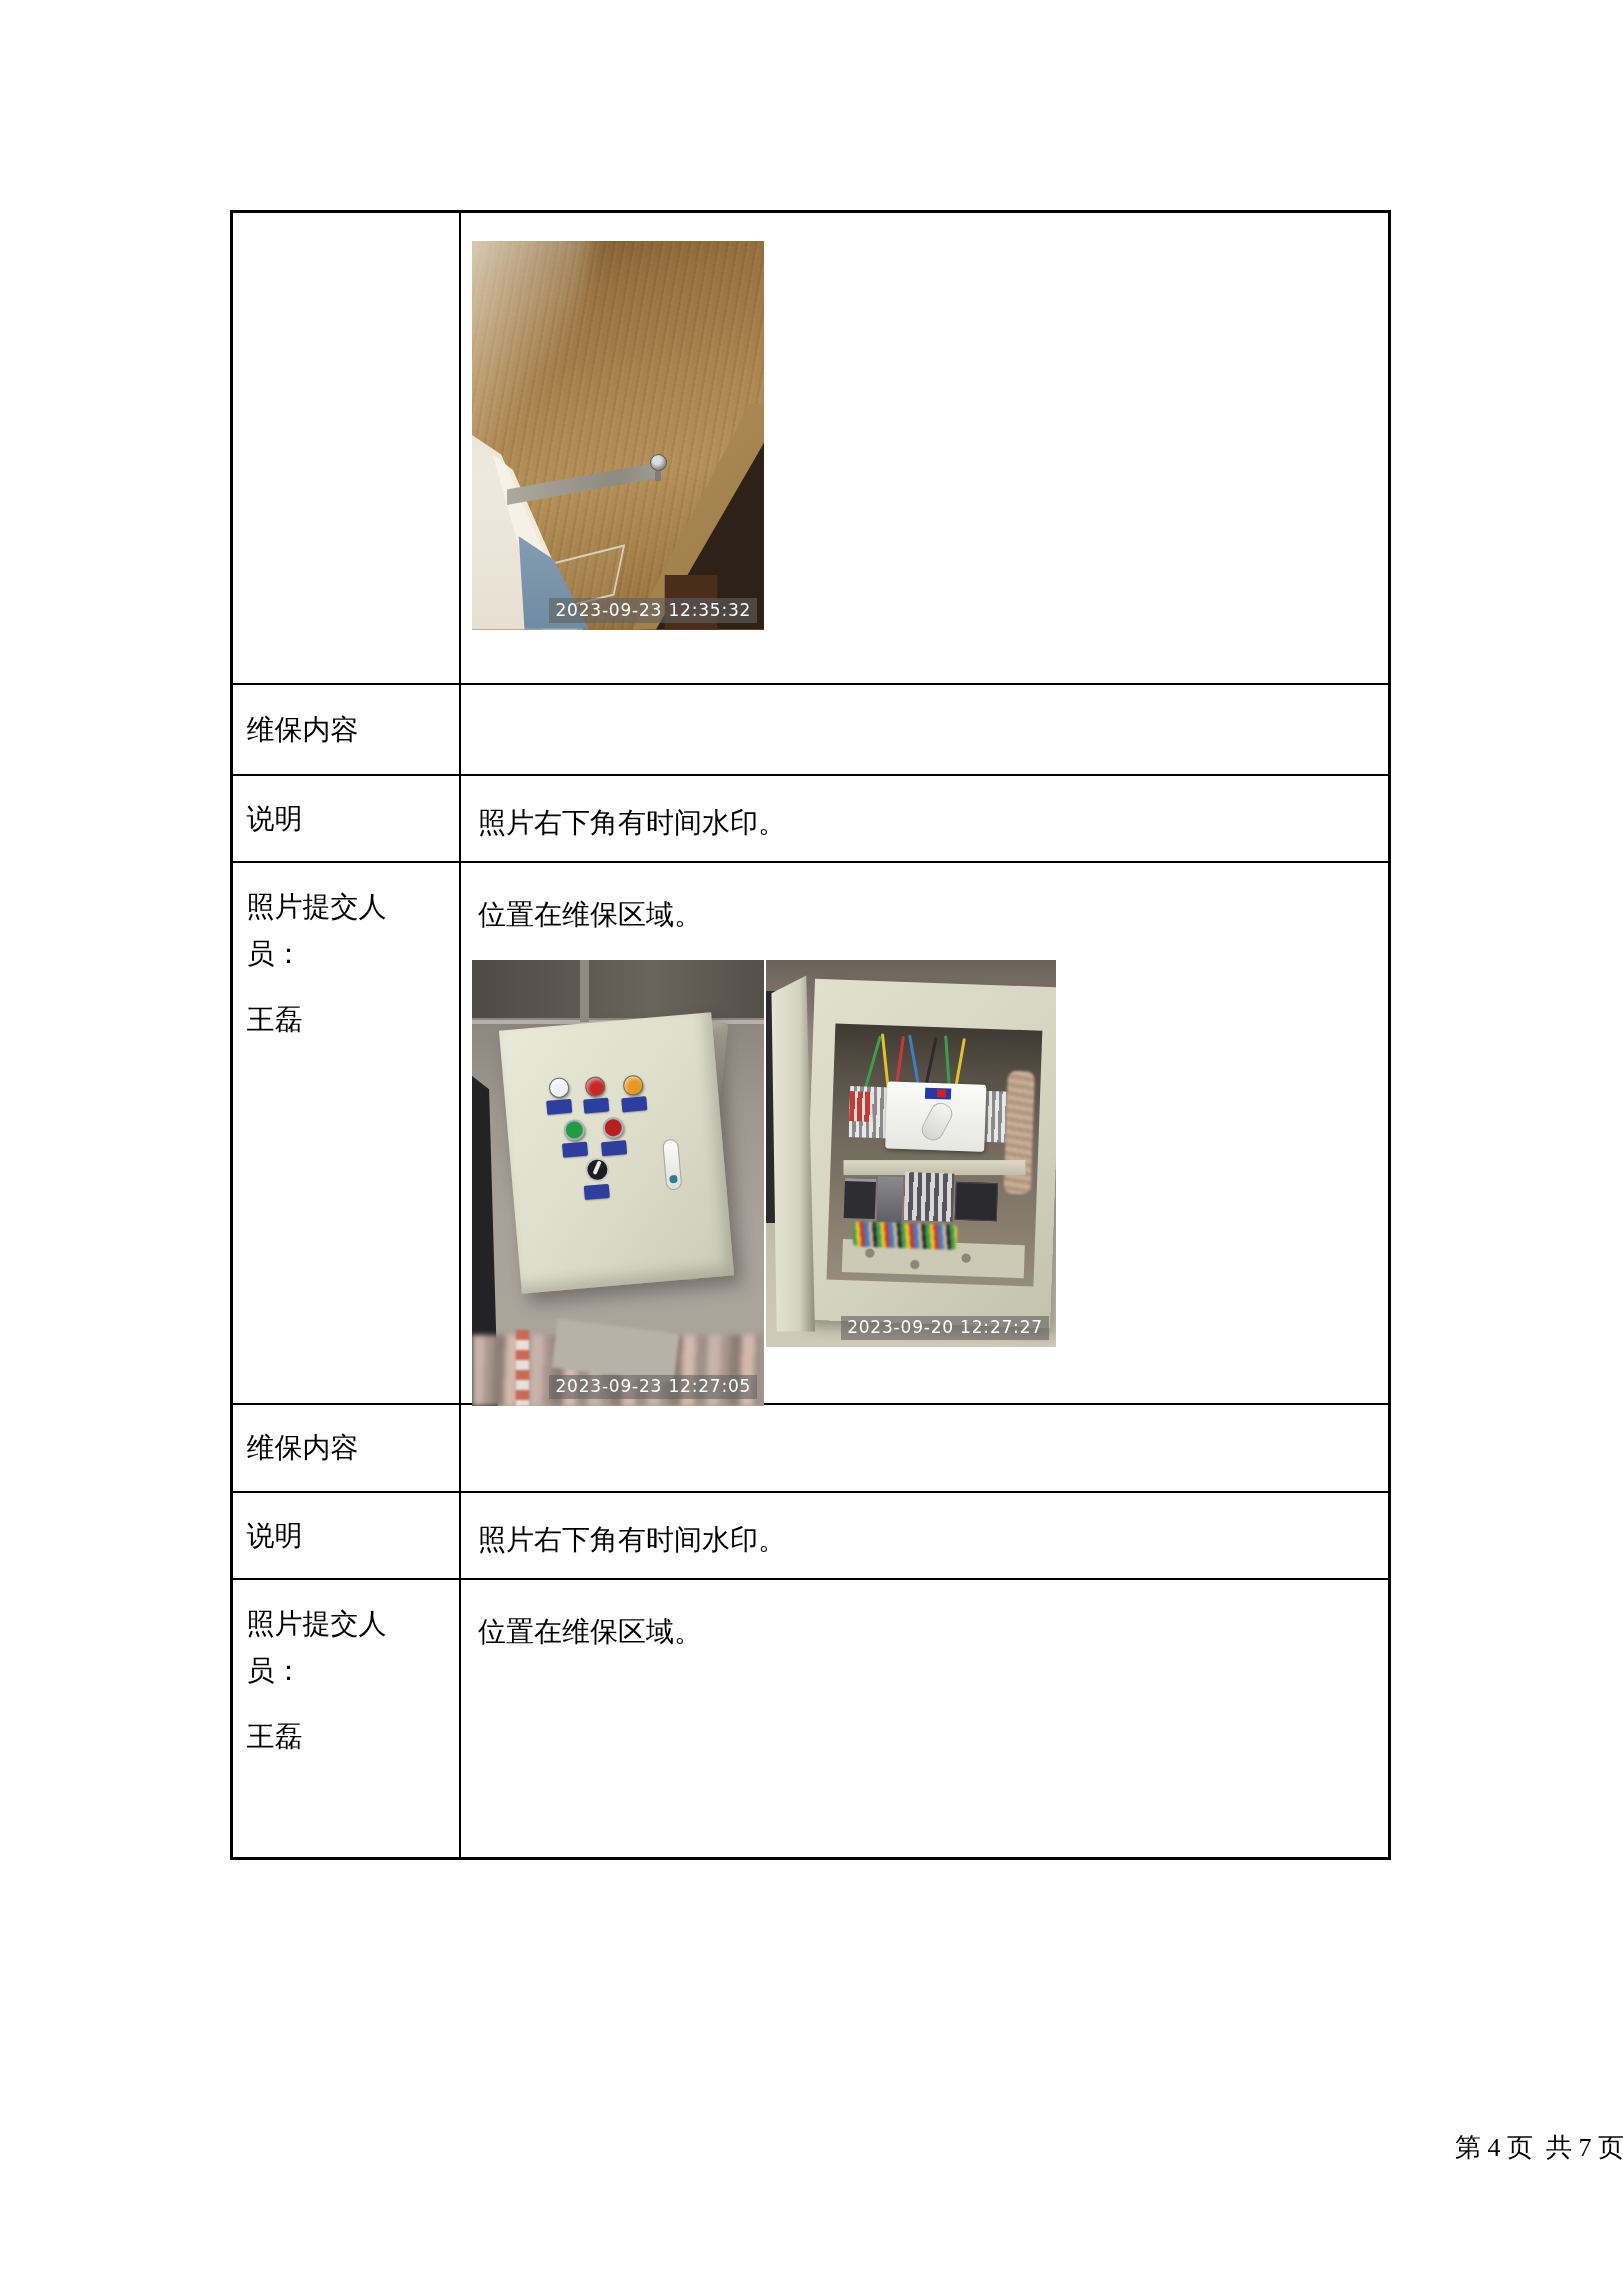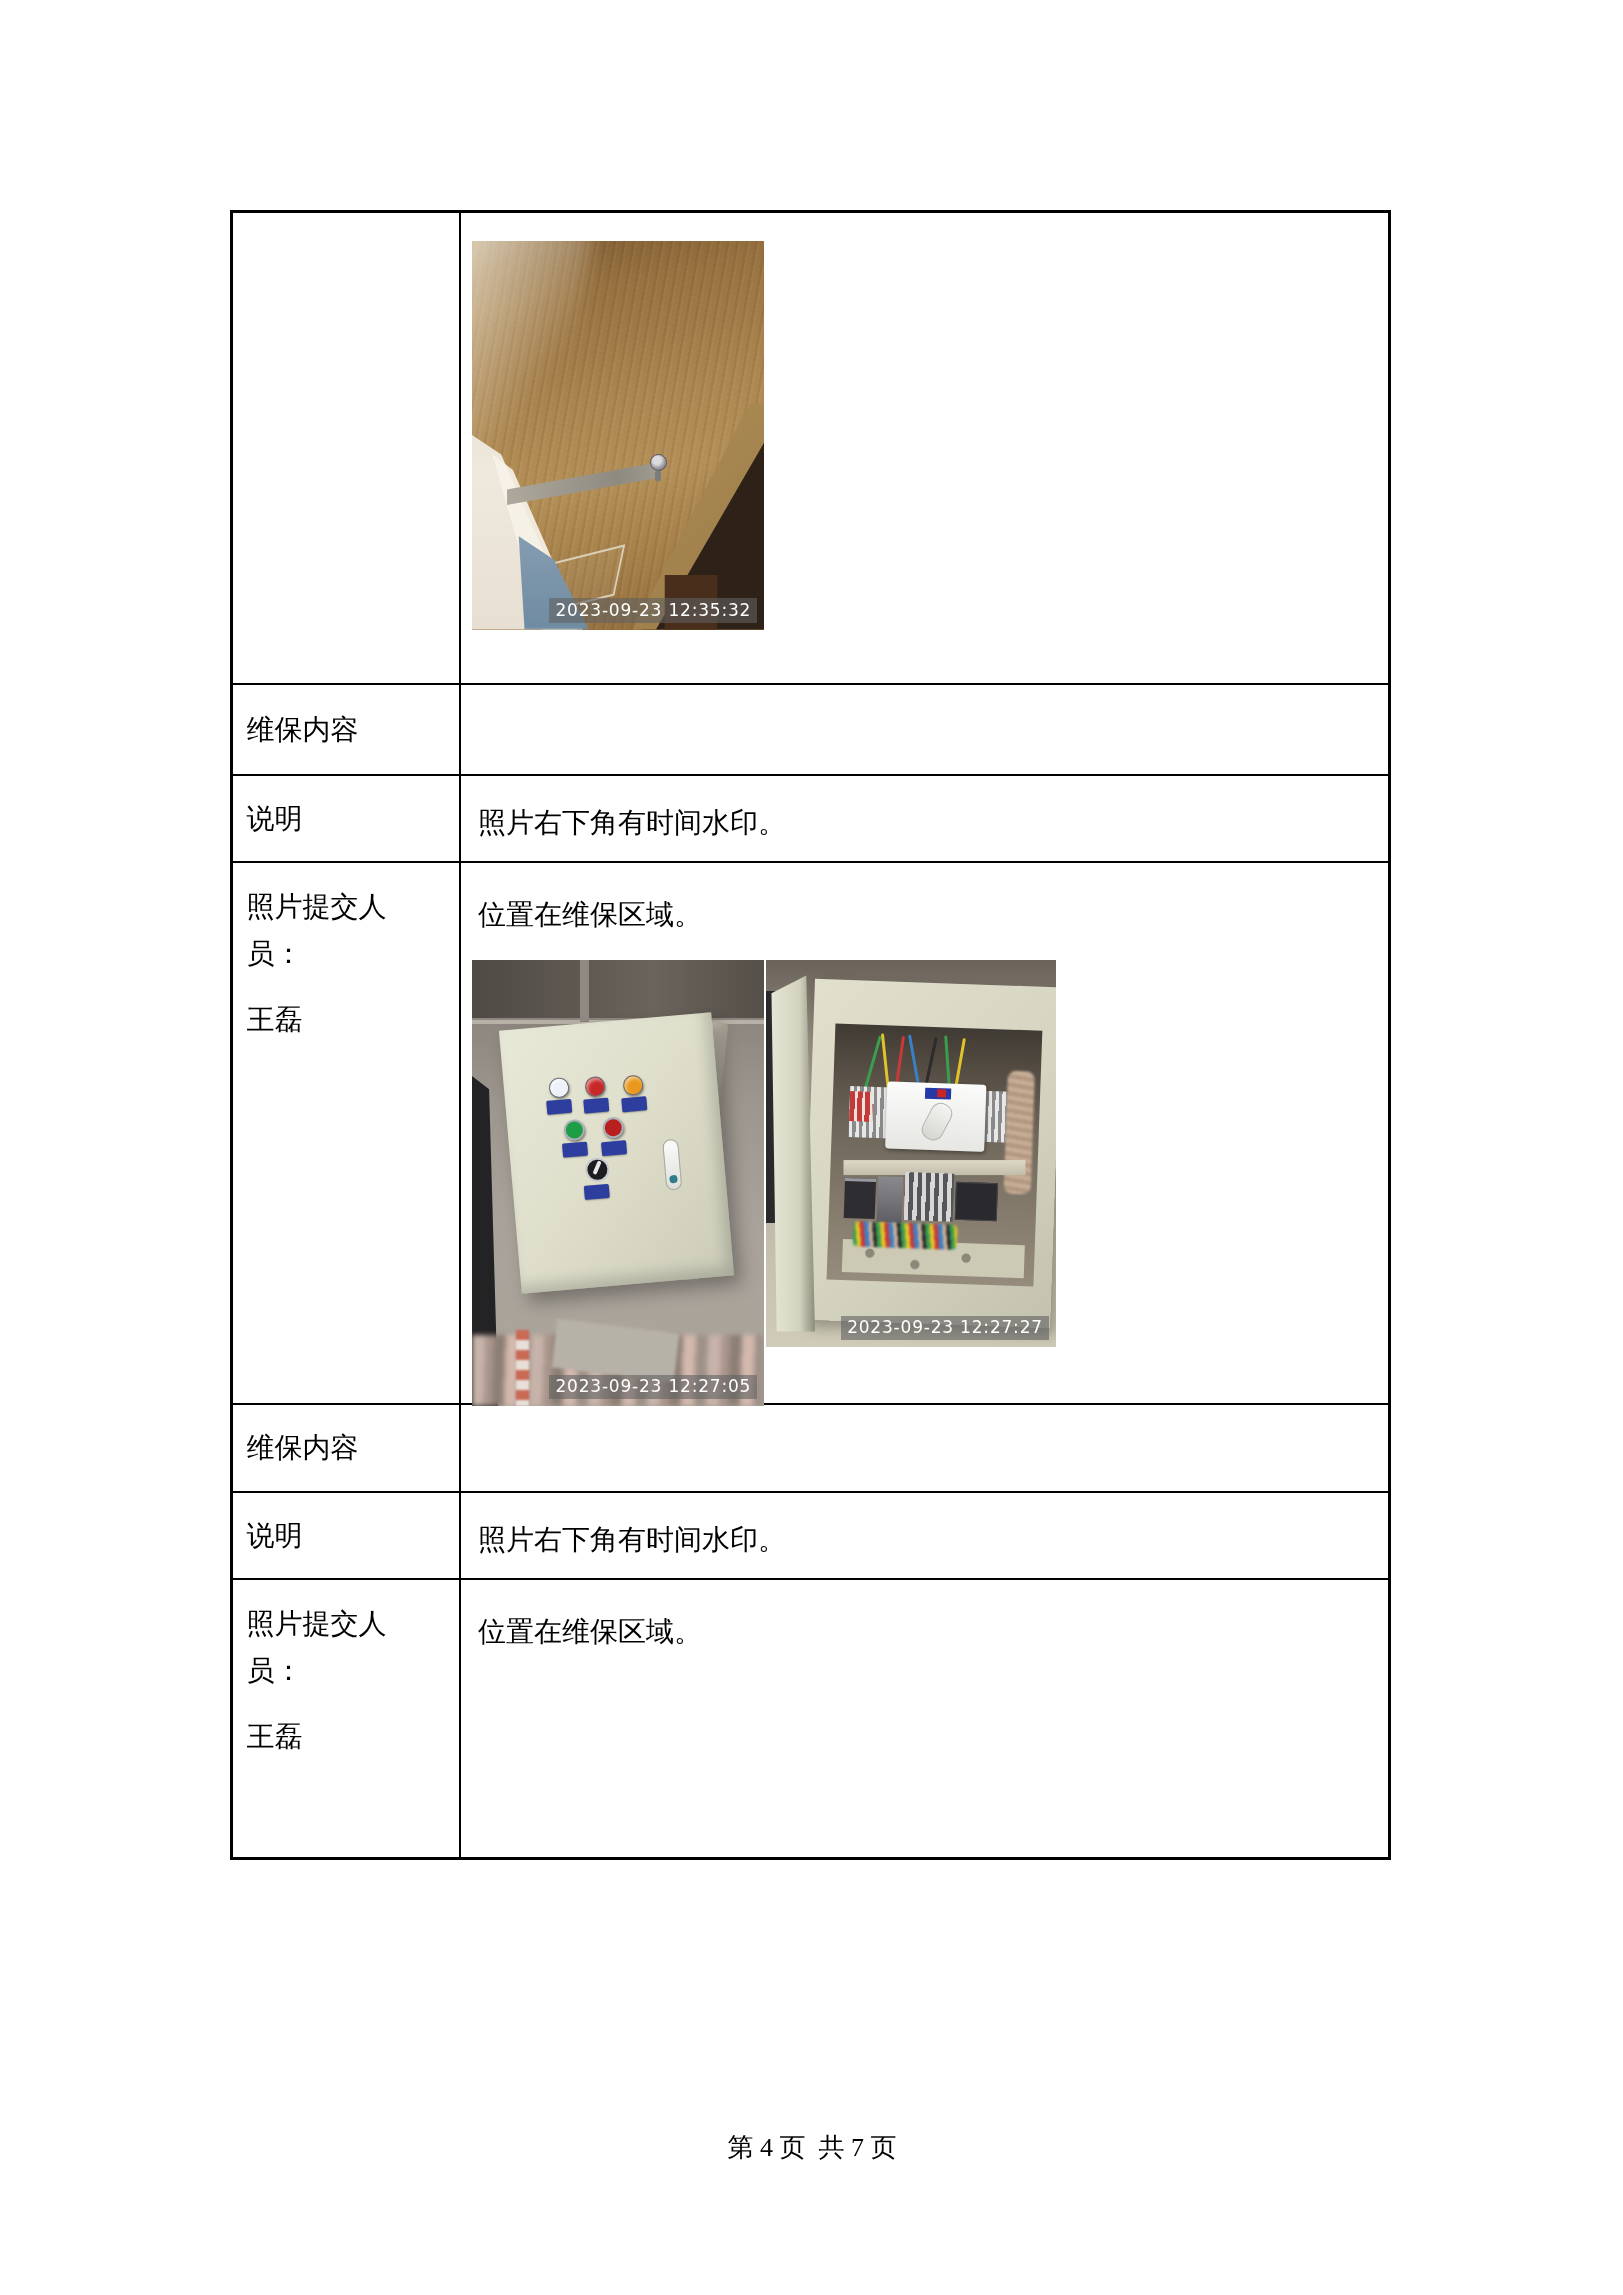--- a/index.html
+++ b/index.html
@@ -149,21 +149,21 @@
   .c2-floor { position:absolute; left:7%; right:5%; bottom:3%; height:13%; z-index:8;
     background:#ccc9b4;
     background-image:radial-gradient(circle 4.2px at 15% 40%, #8a8878 0 4.2px, transparent 5px),
       radial-gradient(circle 4.2px at 40% 70%, #8a8878 0 4.2px, transparent 5px),
       radial-gradient(circle 4.2px at 68% 45%, #8a8878 0 4.2px, transparent 5px); }
   .c2-bundle { position:absolute; left:12%; top:77%; width:50%; height:10%; z-index:9;
     background:repeating-linear-gradient(84deg,#3a9e4e 0 4.2px,#e0c22a 4.2px 8.5px,#c83a3a 8.5px 12.7px,#3a80c8 12.7px 17px,#c8ae96 17px 21px,#2c2c2c 21px 24.5px);
     filter:blur(0.8px); border-radius:5px; }
   
   .footer { position:absolute; left:0; top:2130px; width:100%;
-    text-align:center; font-size:26px; white-space:pre; }
+    text-align:right; font-size:26px; white-space:pre; }
 </style>
 </head>
 <body>
 
 <div class="page">
   <div class="rtable">
 
     <div class="trow h-r1">
       <div class="cell-l"></div>
       <div class="cell-r">
@@ -262,21 +262,21 @@
                 </div>
                 <div class="c2-rail"></div>
                 <div class="c2-contactor"></div>
                 <div class="c2-grayblock"></div>
                 <div class="c2-comb"></div>
                 <div class="c2-blackterm"></div>
                 <div class="c2-bundle"></div>
                 <div class="c2-floor"></div>
               </div>
             </div>
-            <span class="ts">2023-09-23 12:27:27</span>
+            <span class="ts">2023-09-20 12:27:27</span>
           </div>
 
         </div>
       </div>
     </div>
 
     <div class="trow h-r5">
       <div class="cell-l vcenter">
         <span>维保内容</span>
       </div>

